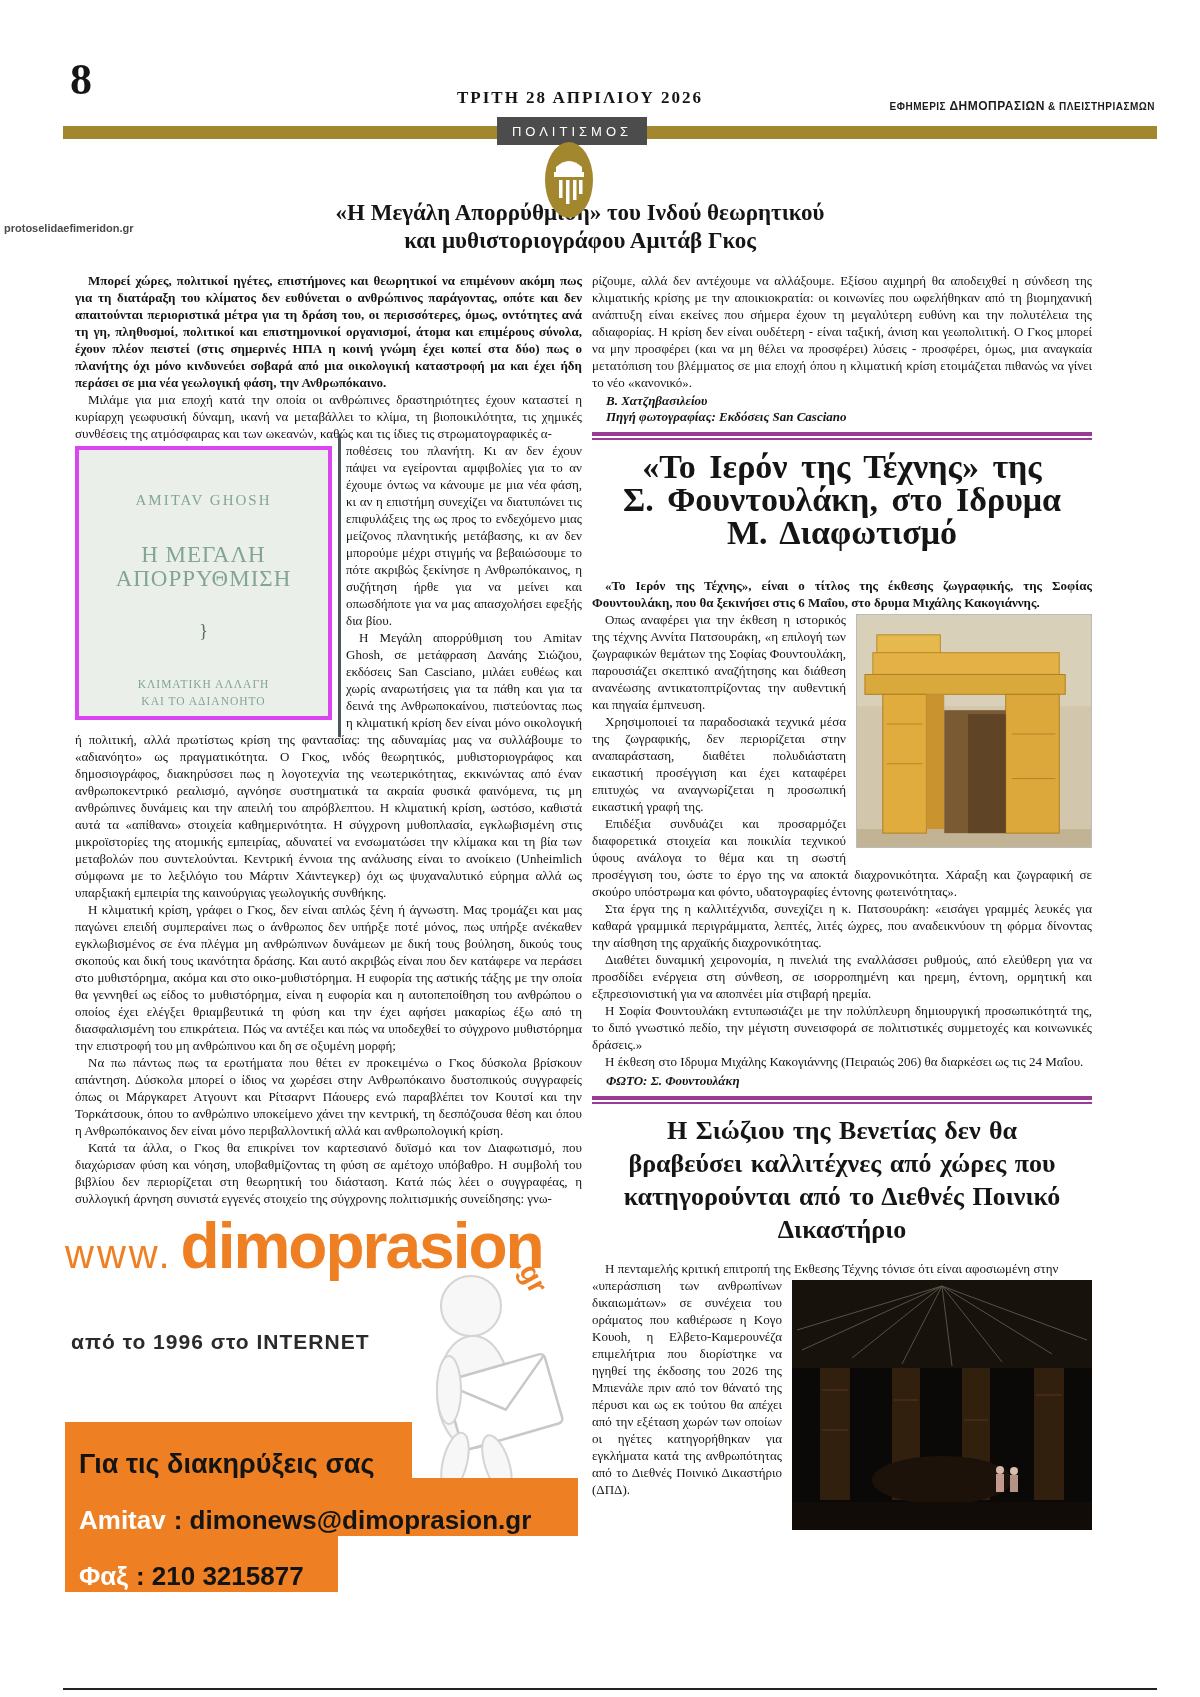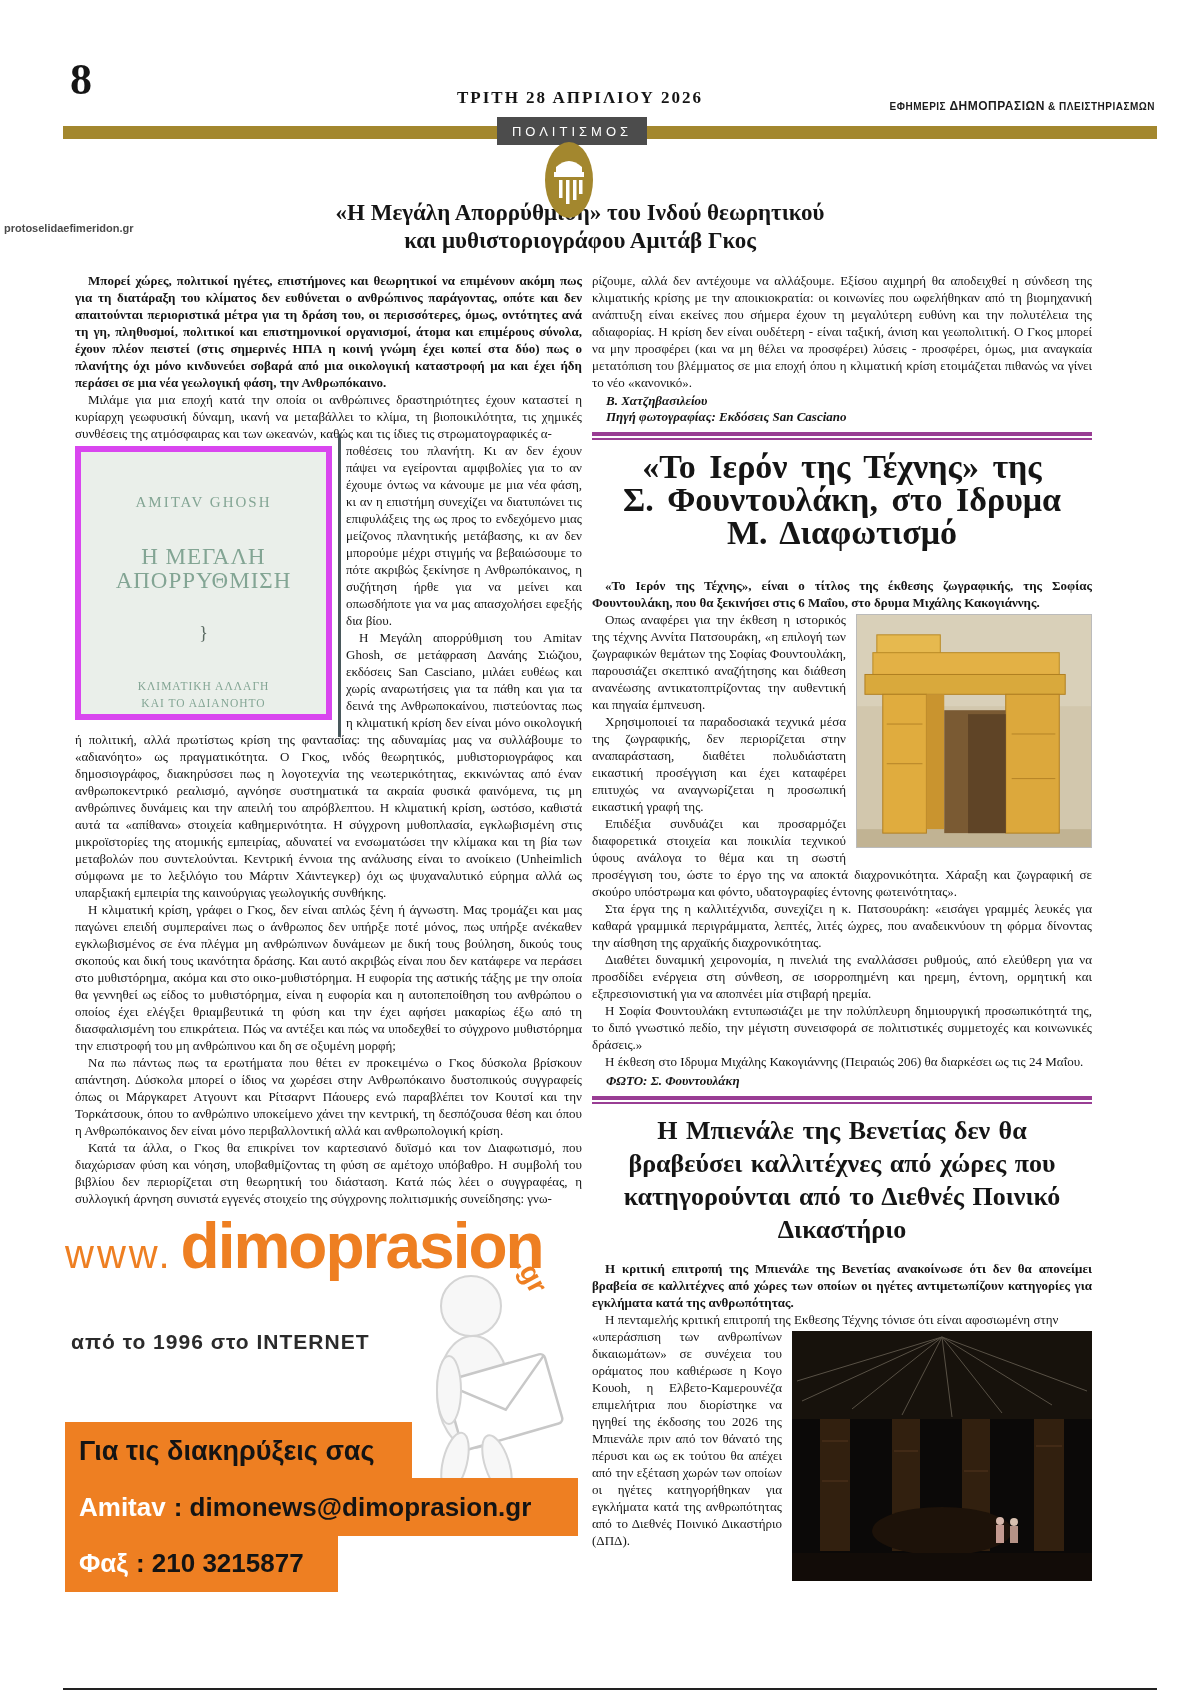--- a/index.html
+++ b/index.html
@@ -30,21 +30,21 @@
   .col-right{left:592px;width:500px;height:1412px;}
   .p{margin:0;text-align:justify;text-indent:13px;font-size:13px;line-height:17px;}
   .p.cont{text-indent:0;}
   .p.bold{font-weight:bold;}
   .byline{margin:2px 0 0 14px;font-size:13px;font-weight:bold;font-style:italic;}
   .credit{margin:0 0 0 14px;font-size:13px;font-weight:bold;font-style:italic;}
   .prule{height:8px;margin:7px 0 8px 0;
          background:linear-gradient(#993d94 0 4px,#ffffff 4px 6px,#993d94 6px 8px);}
   
   .book-wrap{position:relative;float:left;width:257px;height:274px;margin:4px 14px 4px 0;}
-  .book-cover{width:100%;height:100%;background:#eaefea;border:6px solid #d946ef;
+  .book-cover{width:100%;height:100%;background:#eaefea;border:4px solid #d946ef;
       box-sizing:border-box;display:flex;flex-direction:column;align-items:center;
       text-align:center;color:#83a594;font-family:"Liberation Serif",serif;}
   .book-wrap::after{content:"";position:absolute;right:-9px;top:-12px;width:3px;height:303px;background:#49585c;}
   .bc-author{margin-top:42px;font-size:15px;letter-spacing:2px;}
   .bc-title{margin-top:34px;font-size:23px;line-height:24px;letter-spacing:1px;}
   .bc-glyph{margin-top:30px;font-size:18px;color:#5a6a62;}
   .bc-sub{margin-top:34px;font-size:11.5px;line-height:17px;letter-spacing:1px;}
   
   .t2{margin:10px 0 28px 0;text-align:center;font-size:34px;font-weight:bold;line-height:33px;word-spacing:5px;}
   .t3{margin:10px 0 14px 0;text-align:center;font-size:26px;font-weight:bold;line-height:33px;word-spacing:2px;}
@@ -55,21 +55,21 @@
   
   .ad{position:absolute;left:63px;top:1212px;width:517px;height:478px;background:#fff;
       font-family:"Liberation Sans",sans-serif;}
   .brand-row{position:absolute;left:2px;top:2px;display:flex;align-items:flex-end;color:#ee7f22;gap:8px;}
   .brand-www{font-size:40px;letter-spacing:3px;line-height:1;padding-bottom:4px;}
   .brand-name{font-size:64px;font-weight:bold;letter-spacing:-2px;line-height:1;}
   .brand-gr{position:absolute;left:474px;top:40px;color:#ee7f22;font-size:28px;font-weight:bold;
       transform:rotate(62deg);transform-origin:left top;}
   .tagline{position:absolute;left:8px;top:118px;font-size:21px;font-weight:bold;color:#2b2b2b;letter-spacing:1px;}
   .mascot{position:absolute;left:330px;top:58px;}
-  .banner{position:absolute;left:2px;background:#ee7f22;display:flex;align-items:center;
+  .banner{position:absolute;left:2px;background:#ee7f22;display:flex;align-items:flex-end;
       padding:0 14px;box-sizing:border-box;height:58px;font-weight:bold;white-space:nowrap;}
   .banner .wlabel{color:#ffffff;margin-right:8px;}
   .banner .bval{color:#141414;}
   .banner1{top:210px;width:347px;font-size:27px;color:#141414;}
   .banner2{top:266px;width:513px;font-size:26px;}
   .banner3{top:322px;width:273px;font-size:26px;}
   .footer-line{position:absolute;left:63px;top:1688px;width:1094px;height:2px;background:#222;}
 </style>
 </head>
 <body>
@@ -161,26 +161,25 @@
     <p class="p">Χρησιμοποιεί τα παραδοσιακά τεχνικά μέσα της ζωγραφικής, δεν περιορίζεται στην αναπαράσταση, διαθέτει πολυδιάστατη εικαστική προσέγγιση και έχει καταφέρει επιτυχώς να αναγνωρίζεται η προσωπική εικαστική γραφή της.</p>
     <p class="p">Επιδέξια συνδυάζει και προσαρμόζει διαφορετικά στοιχεία και ποικιλία τεχνικού ύφους ανάλογα το θέμα και τη σωστή προσέγγιση του, ώστε το έργο της να αποκτά διαχρονικότητα. Χάραξη και ζωγραφική σε σκούρο υπόστρωμα και φόντο, υδατογραφίες έντονης φωτεινότητας».</p>
     <p class="p">Στα έργα της η καλλιτέχνιδα, συνεχίζει η κ. Πατσουράκη: «εισάγει γραμμές λευκές για καθαρά γραμμικά περιγράμματα, λεπτές, λιτές ώχρες, που αναδεικνύουν τη φόρμα δίνοντας την αίσθηση της αρχαϊκής διαχρονικότητας.</p>
     <p class="p">Διαθέτει δυναμική χειρονομία, η πινελιά της εναλλάσσει ρυθμούς, από ελεύθερη για να προσδίδει ενέργεια στη σύνθεση, σε ισορροπημένη και ηρεμη, έντονη, ορμητική και εξπρεσιονιστική για να αποπνέει μία στιβαρή ηρεμία.</p>
     <p class="p">Η Σοφία Φουντουλάκη εντυπωσιάζει με την πολύπλευρη δημιουργική προσωπικότητά της, το διπό γνωστικό πεδίο, την μέγιστη συνεισφορά σε πολιτιστικές συμμετοχές και κοινωνικές δράσεις.»</p>
     <p class="p">Η έκθεση στο  Ιδρυμα Μιχάλης Κακογιάννης (Πειραιώς 206) θα διαρκέσει ως τις 24 Μαΐου.</p>
     <div class="photo-credit">ΦΩΤΟ:  Σ.  Φουντουλάκη</div>
     <div class="prule"></div>
 
     <div class="t3">
-      <div>Η Μπιενάλε της Βενετίας δεν θα</div>
+      <div>Η Σιώζιου της Βενετίας δεν θα</div>
       <div>βραβεύσει καλλιτέχνες από χώρες που</div>
       <div>κατηγορούνται από το Διεθνές Ποινικό</div>
       <div>Δικαστήριο</div>
     </div>
-    <p class="p bold">Η κριτική επιτροπή της Μπιενάλε της Βενετίας ανακοίνωσε ότι δεν θα απονείμει βραβεία σε καλλιτέχνες από χώρες των οποίων οι ηγέτες αντιμετωπίζουν κατηγορίες για εγκλήματα κατά της ανθρωπότητας.</p>
     <p class="p">Η πενταμελής κριτική επιτροπή της  Εκθεσης Τέχνης τόνισε ότι είναι αφοσιωμένη στην</p>
     <svg class="img-float-r biennale" viewBox="0 0 300 250">
       <rect x="0" y="0" width="300" height="250" fill="#0b0908"></rect>
       <rect x="0" y="0" width="300" height="88" fill="#17120c"></rect>
       <g stroke="#8e8575" stroke-width="1" opacity="0.55">
         <line x1="150" y1="6" x2="10" y2="70"></line>
           <line x1="150" y1="6" x2="60" y2="78"></line>
         <line x1="150" y1="6" x2="110" y2="84"></line>
           <line x1="150" y1="6" x2="160" y2="86"></line>
         <line x1="150" y1="6" x2="210" y2="82"></line>

